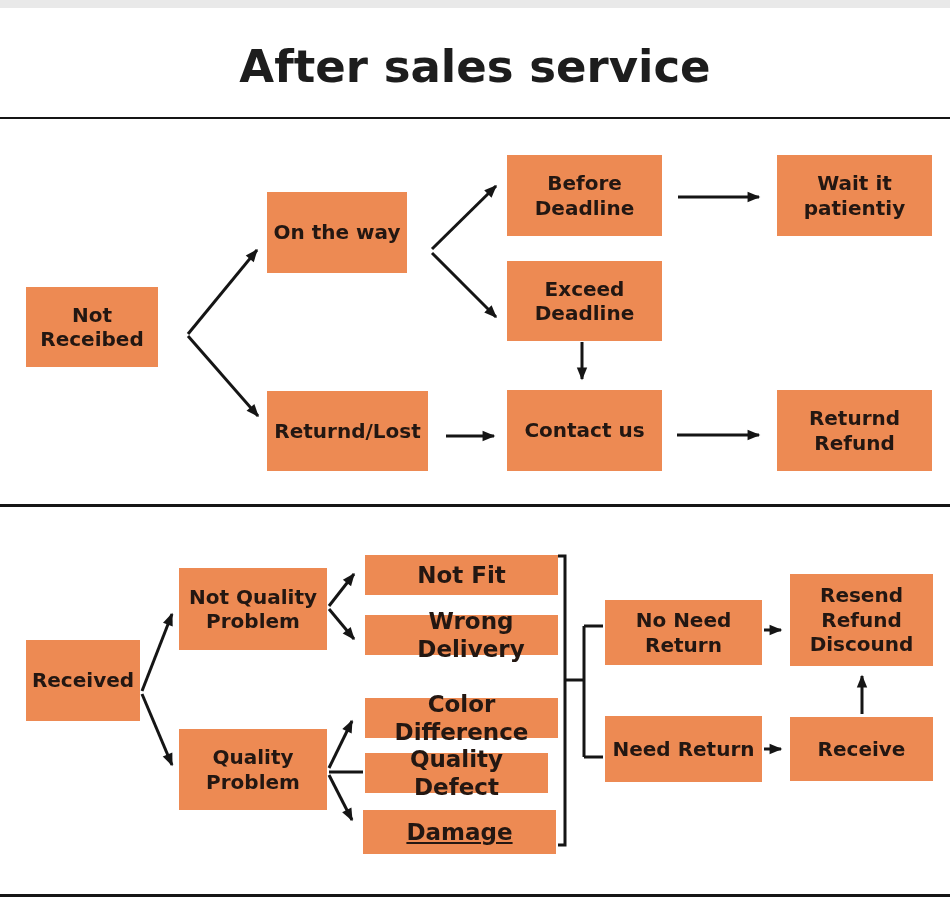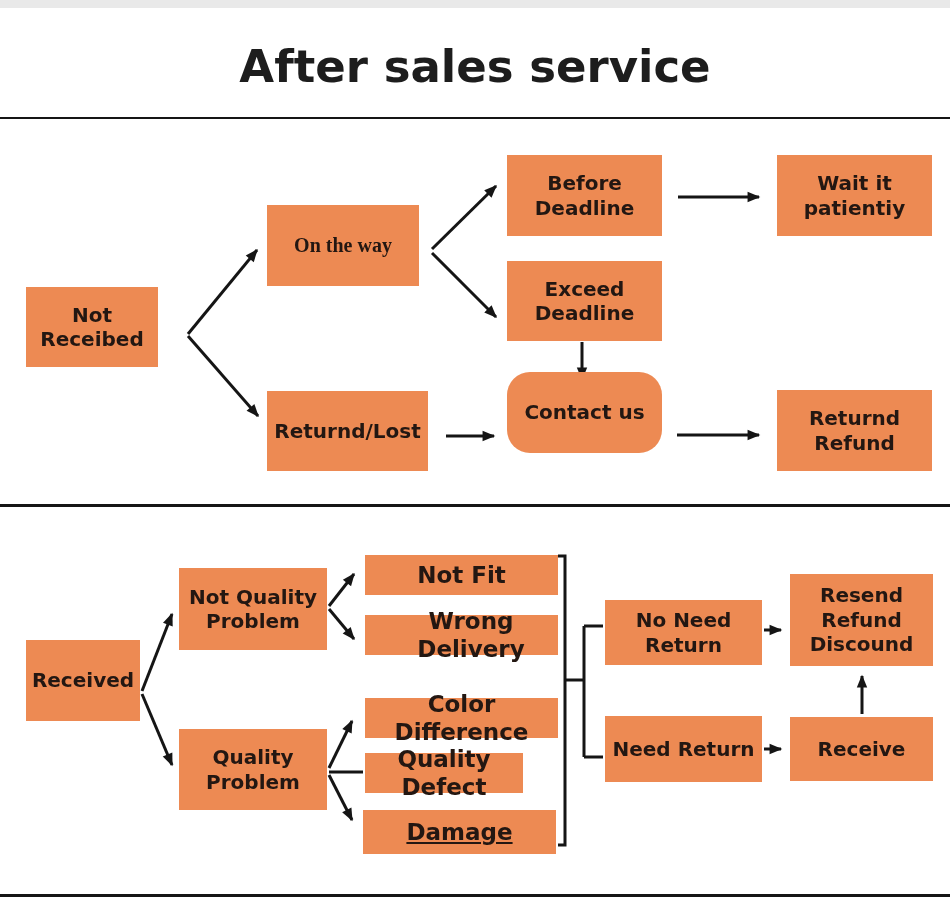--- a/index.html
+++ b/index.html
@@ -101,41 +101,41 @@
     <line x1="565" y1="672" x2="584" y2="672"></line>
     <line x1="584" y1="618" x2="584" y2="749"></line>
     <line x1="584" y1="618" x2="603" y2="618"></line>
     <line x1="584" y1="749" x2="603" y2="749"></line>
     <line x1="764" y1="622" x2="781" y2="622" marker-end="url(#arrow)"></line>
     <line x1="764" y1="741" x2="781" y2="741" marker-end="url(#arrow)"></line>
     <line x1="862" y1="706" x2="862" y2="668" marker-end="url(#arrow)"></line>
   </svg>
 
   <div class="node" style="left:26px;top:279px;width:132px;height:80px;">Not Receibed</div>
-  <div class="node" style="left:267px;top:197px;width:152px;height:81px;font-family:Liberation Serif, serif;">On the way</div>
+  <div class="node" style="left:267px;top:184px;width:140px;height:81px;">On the way</div>
   <div class="node" style="left:267px;top:383px;width:161px;height:80px;">Returnd/Lost</div>
   <div class="node" style="left:507px;top:147px;width:155px;height:81px;">Before
 Deadline</div>
   <div class="node" style="left:507px;top:253px;width:155px;height:80px;">Exceed
 Deadline</div>
-  <div class="node" style="left:507px;top:364px;width:155px;height:81px;border-radius:23px;">Contact us</div>
+  <div class="node" style="left:507px;top:382px;width:155px;height:81px;">Contact us</div>
   <div class="node" style="left:777px;top:147px;width:155px;height:81px;">Wait it
 patientiy</div>
   <div class="node" style="left:777px;top:382px;width:155px;height:81px;">Returnd
 Refund</div>
 
   <div class="node" style="left:26px;top:632px;width:114px;height:81px;">Received</div>
   <div class="node" style="left:179px;top:560px;width:148px;height:82px;">Not Quality
 Problem</div>
   <div class="node" style="left:179px;top:721px;width:148px;height:81px;">Quality
 Problem</div>
   <div class="node small" style="left:365px;top:547px;width:193px;height:40px;">Not Fit</div>
   <div class="node small" style="left:365px;top:607px;width:193px;height:40px;padding-left:19px;">Wrong Delivery</div>
   <div class="node small" style="left:365px;top:690px;width:193px;height:40px;">Color Difference</div>
-  <div class="node small" style="left:365px;top:745px;width:158px;height:40px;">Quality Defect</div>
+  <div class="node small" style="left:365px;top:745px;width:183px;height:40px;">Quality Defect</div>
   <div class="node small" style="left:363px;top:802px;width:193px;height:44px;text-decoration:underline;">Damage</div>
   <div class="node" style="left:605px;top:592px;width:157px;height:65px;">No Need
 Return</div>
   <div class="node" style="left:605px;top:708px;width:157px;height:66px;">Need Return</div>
   <div class="node" style="left:790px;top:566px;width:143px;height:92px;">Resend
 Refund
 Discound</div>
   <div class="node" style="left:790px;top:709px;width:143px;height:64px;">Receive</div>
 
 </div>

